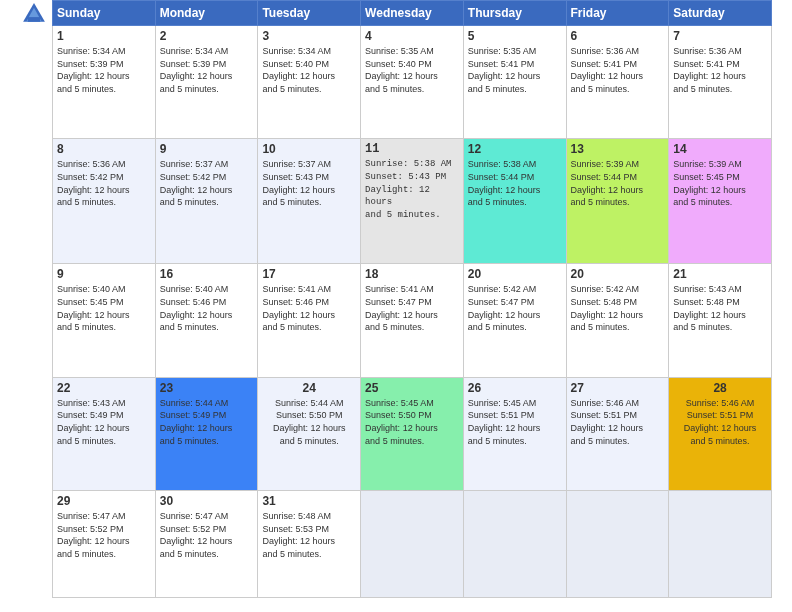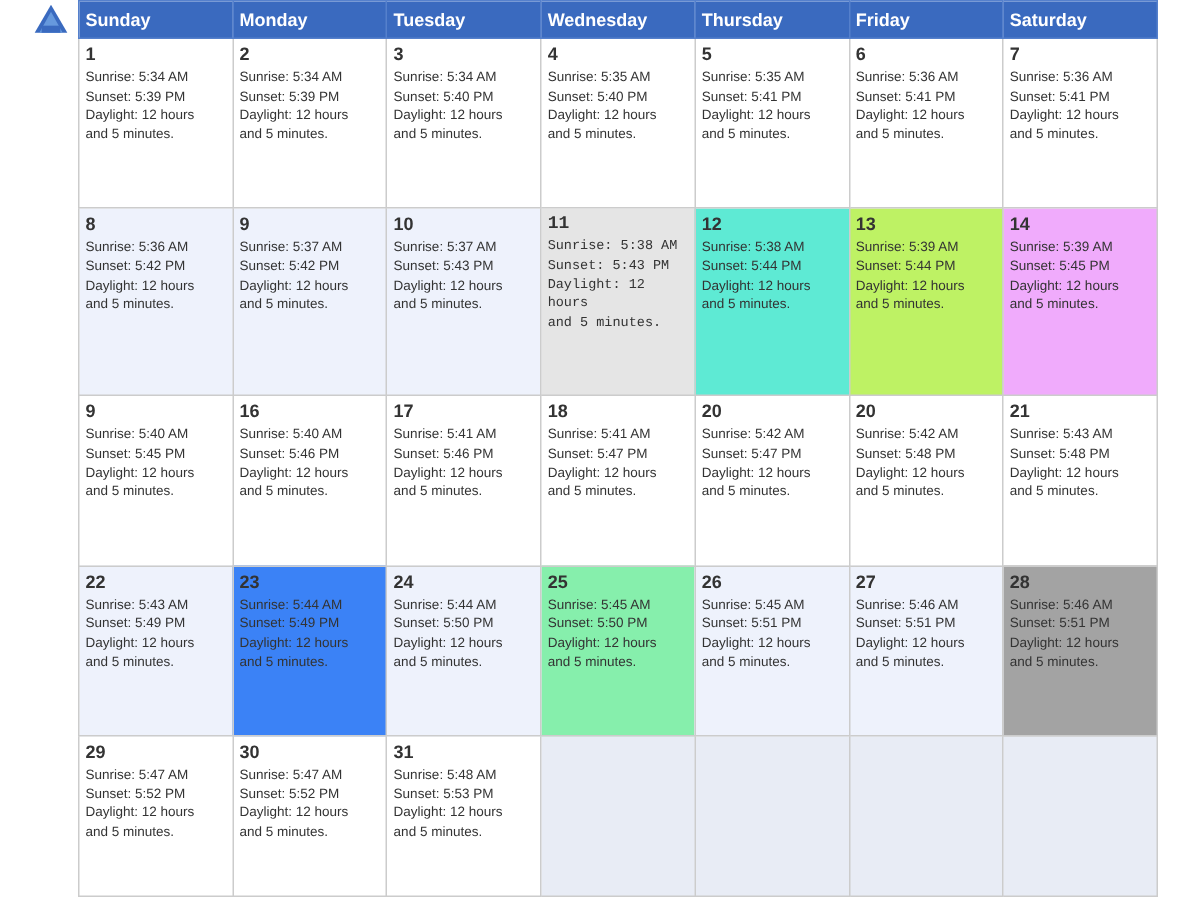--- a/index.html
+++ b/index.html
@@ -295,21 +295,21 @@
 Daylight: 12 hours
 and 5 minutes.</div>
           </td>
           <td style="background: #3b82f6;">
             <span class="day-number">23</span>
             <div class="cell-text" style="white-space: pre-line;">Sunrise: 5:44 AM
 Sunset: 5:49 PM
 Daylight: 12 hours
 and 5 minutes.</div>
           </td>
-          <td style="background: rgb(238, 242, 252);">
+          <td style="background: rgb(238, 242, 252); text-align: center;">
             <span class="day-number">24</span>
             <div class="cell-text" style="white-space: pre-line;">Sunrise: 5:44 AM
 Sunset: 5:50 PM
 Daylight: 12 hours
 and 5 minutes.</div>
           </td>
           <td style="background: #86efac;">
             <span class="day-number">25</span>
             <div class="cell-text" style="white-space: pre-line;">Sunrise: 5:45 AM
 Sunset: 5:50 PM
@@ -323,21 +323,21 @@
 Daylight: 12 hours
 and 5 minutes.</div>
           </td>
           <td style="background: rgb(238, 242, 252);">
             <span class="day-number">27</span>
             <div class="cell-text" style="white-space: pre-line;">Sunrise: 5:46 AM
 Sunset: 5:51 PM
 Daylight: 12 hours
 and 5 minutes.</div>
           </td>
-          <td style="background: #a3a3a3;">
+          <td style="background: #eab308; text-align: center;">
             <span class="day-number">28</span>
             <div class="cell-text" style="white-space: pre-line;">Sunrise: 5:46 AM
 Sunset: 5:51 PM
 Daylight: 12 hours
 and 5 minutes.</div>
           </td>
         </tr>
         <tr class="last-row">
           <td>
             <span class="day-number">29</span>

